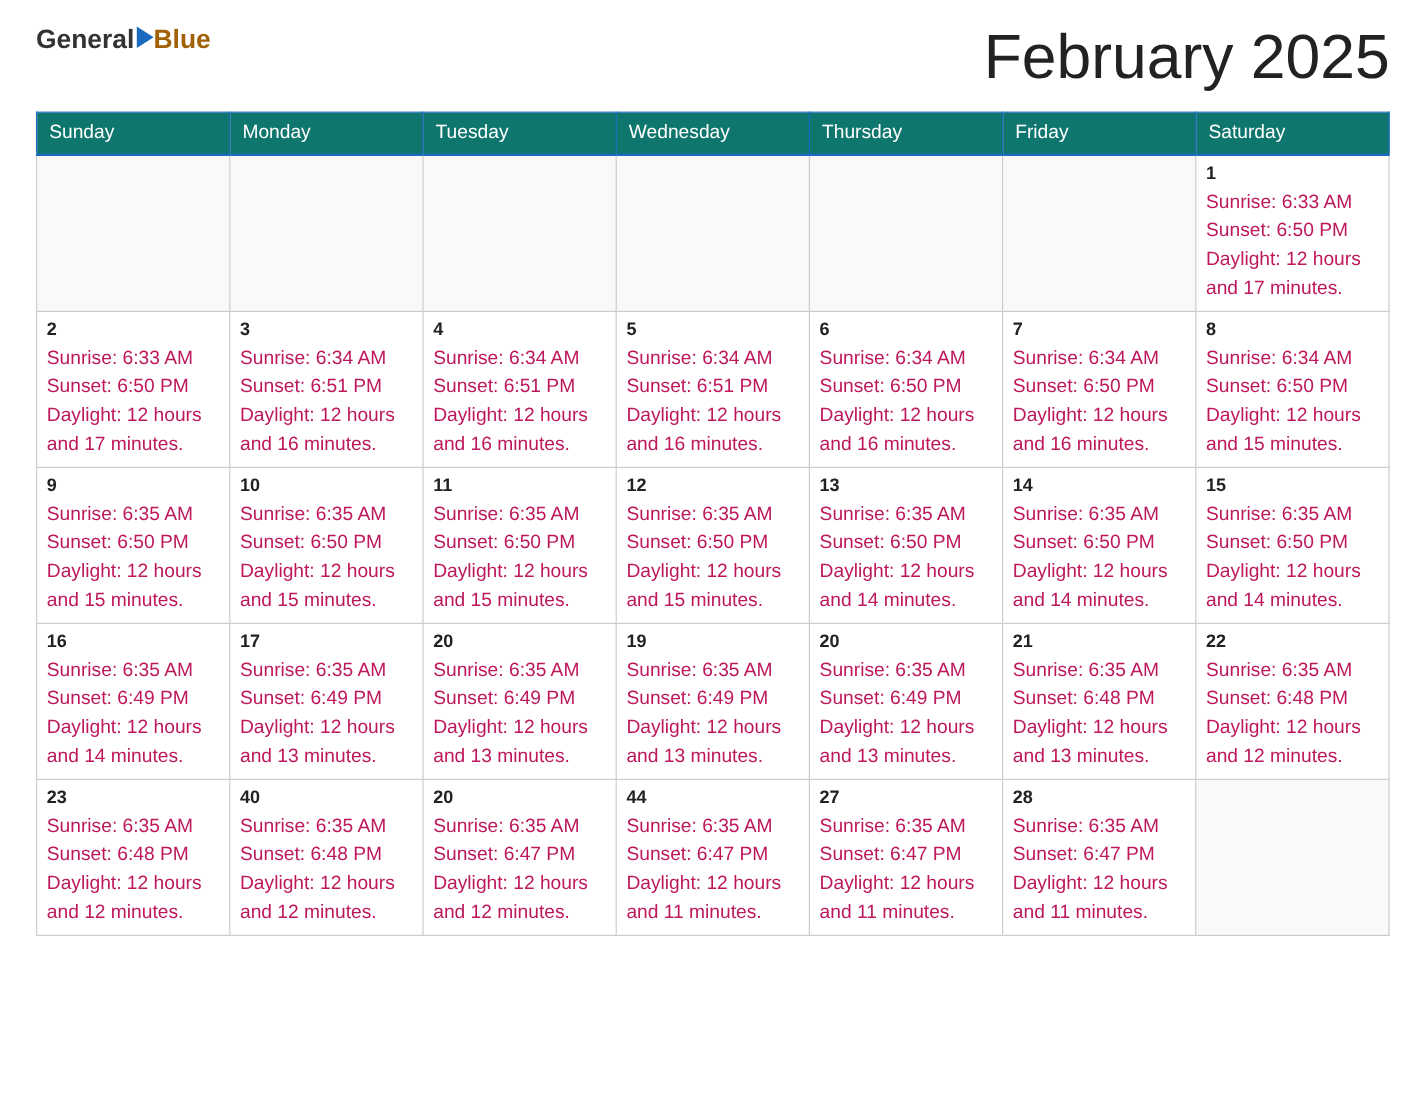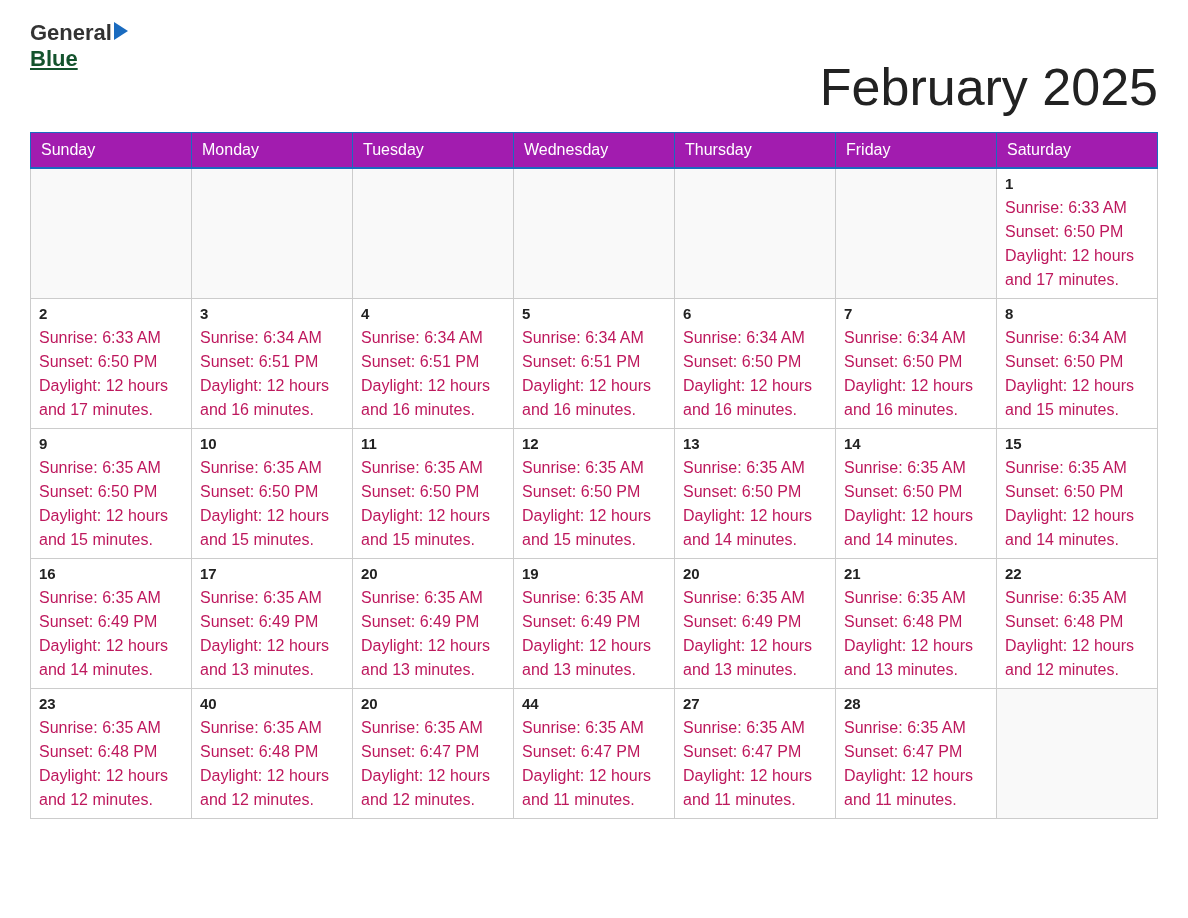--- a/index.html
+++ b/index.html
@@ -17,62 +17,60 @@
       margin-bottom: 16px;
     }
     .logo-text-general {
       font-size: 22px;
       font-weight: bold;
       color: #333;
     }
     .logo-text-blue {
       font-size: 22px;
       font-weight: bold;
-      color: #14532d;
-      text-decoration: underline;
+      color: #a16207;
     }
     .logo-arrow {
       width: 0;
       height: 0;
       border-left: 14px solid #1a6bbf;
       border-top: 9px solid transparent;
       border-bottom: 9px solid transparent;
       margin-left: 2px;
       margin-top: -4px;
     }
     .logo-line {
       display: flex;
       align-items: center;
     }
     .logo-wrapper {
       display: flex;
-      flex-direction: column;
+      flex-direction: row;
     }
     .title-block {
       text-align: right;
     }
     .month-title {
       font-size: 52px;
       font-weight: normal;
       color: #222;
       line-height: 1.1;
-      margin-top: 39px;
     }
     .location-title {
       font-size: 20px;
       color: #444;
       margin-top: 4px;
     }
     .calendar-table {
       width: 100%;
       border-collapse: collapse;
       table-layout: fixed;
     }
     .calendar-table thead th {
-      background-color: #a21caf;
+      background-color: #0f766e;
       color: #fff;
       font-size: 16px;
       font-weight: normal;
       padding: 8px 10px;
       text-align: left;
       border: 1px solid #1a6bbf;
     }
     .calendar-table tbody td {
       vertical-align: top;
       border: 1px solid #ccc;

